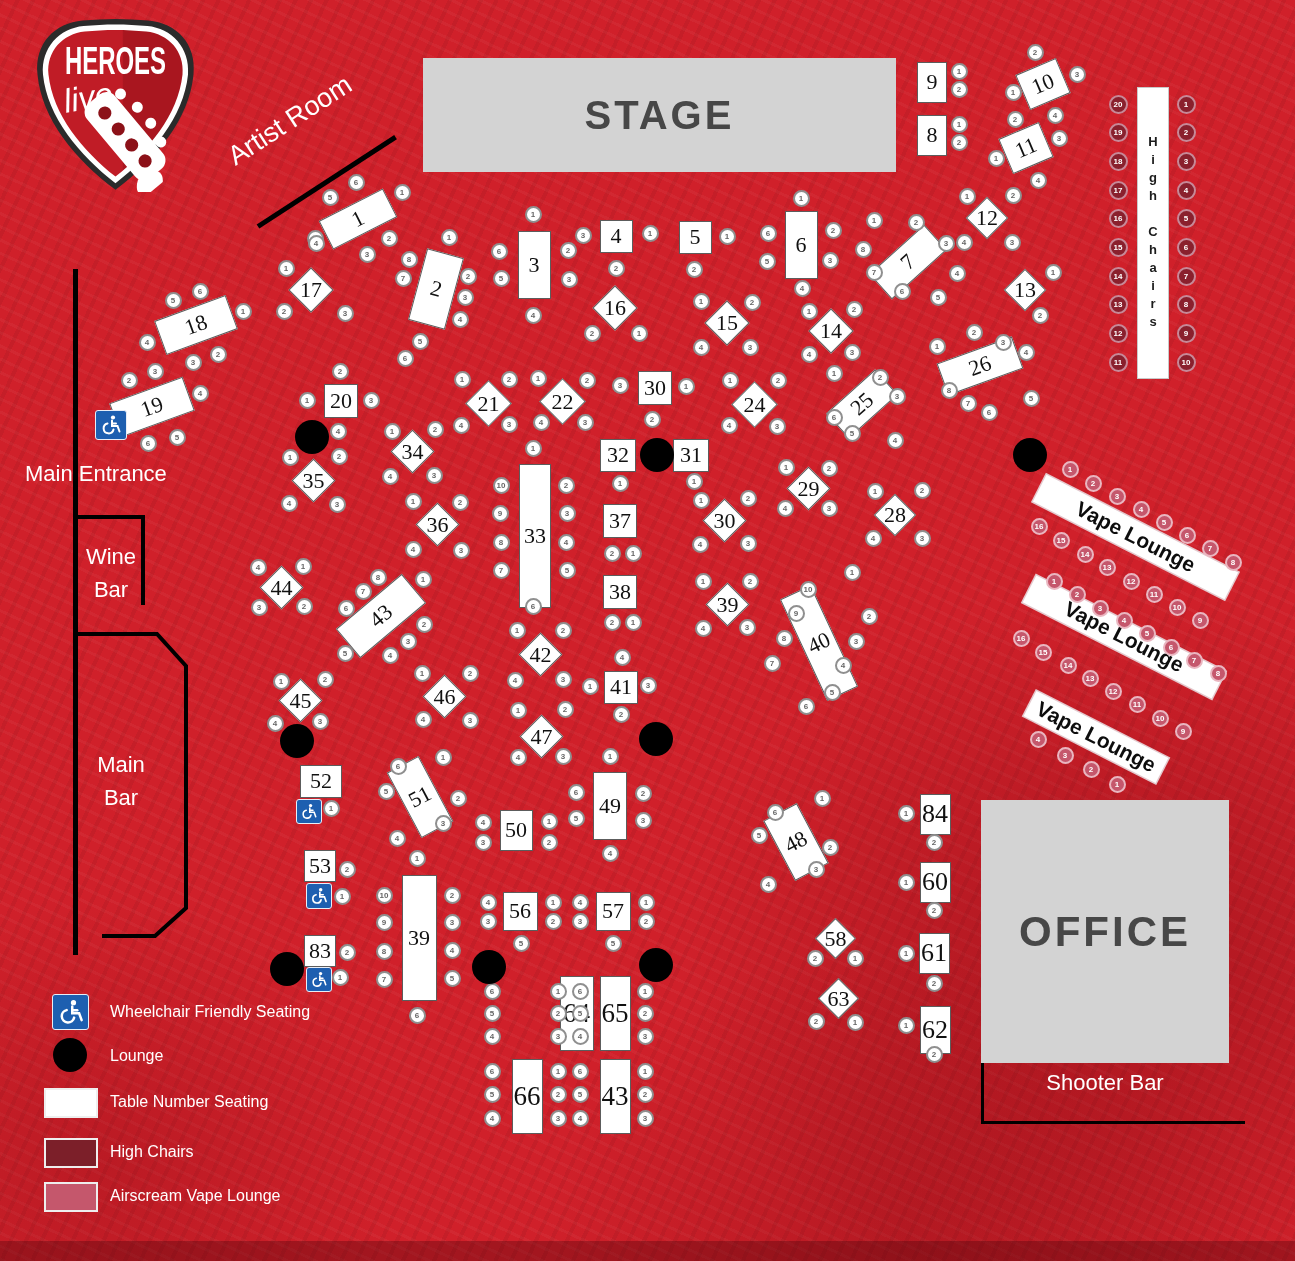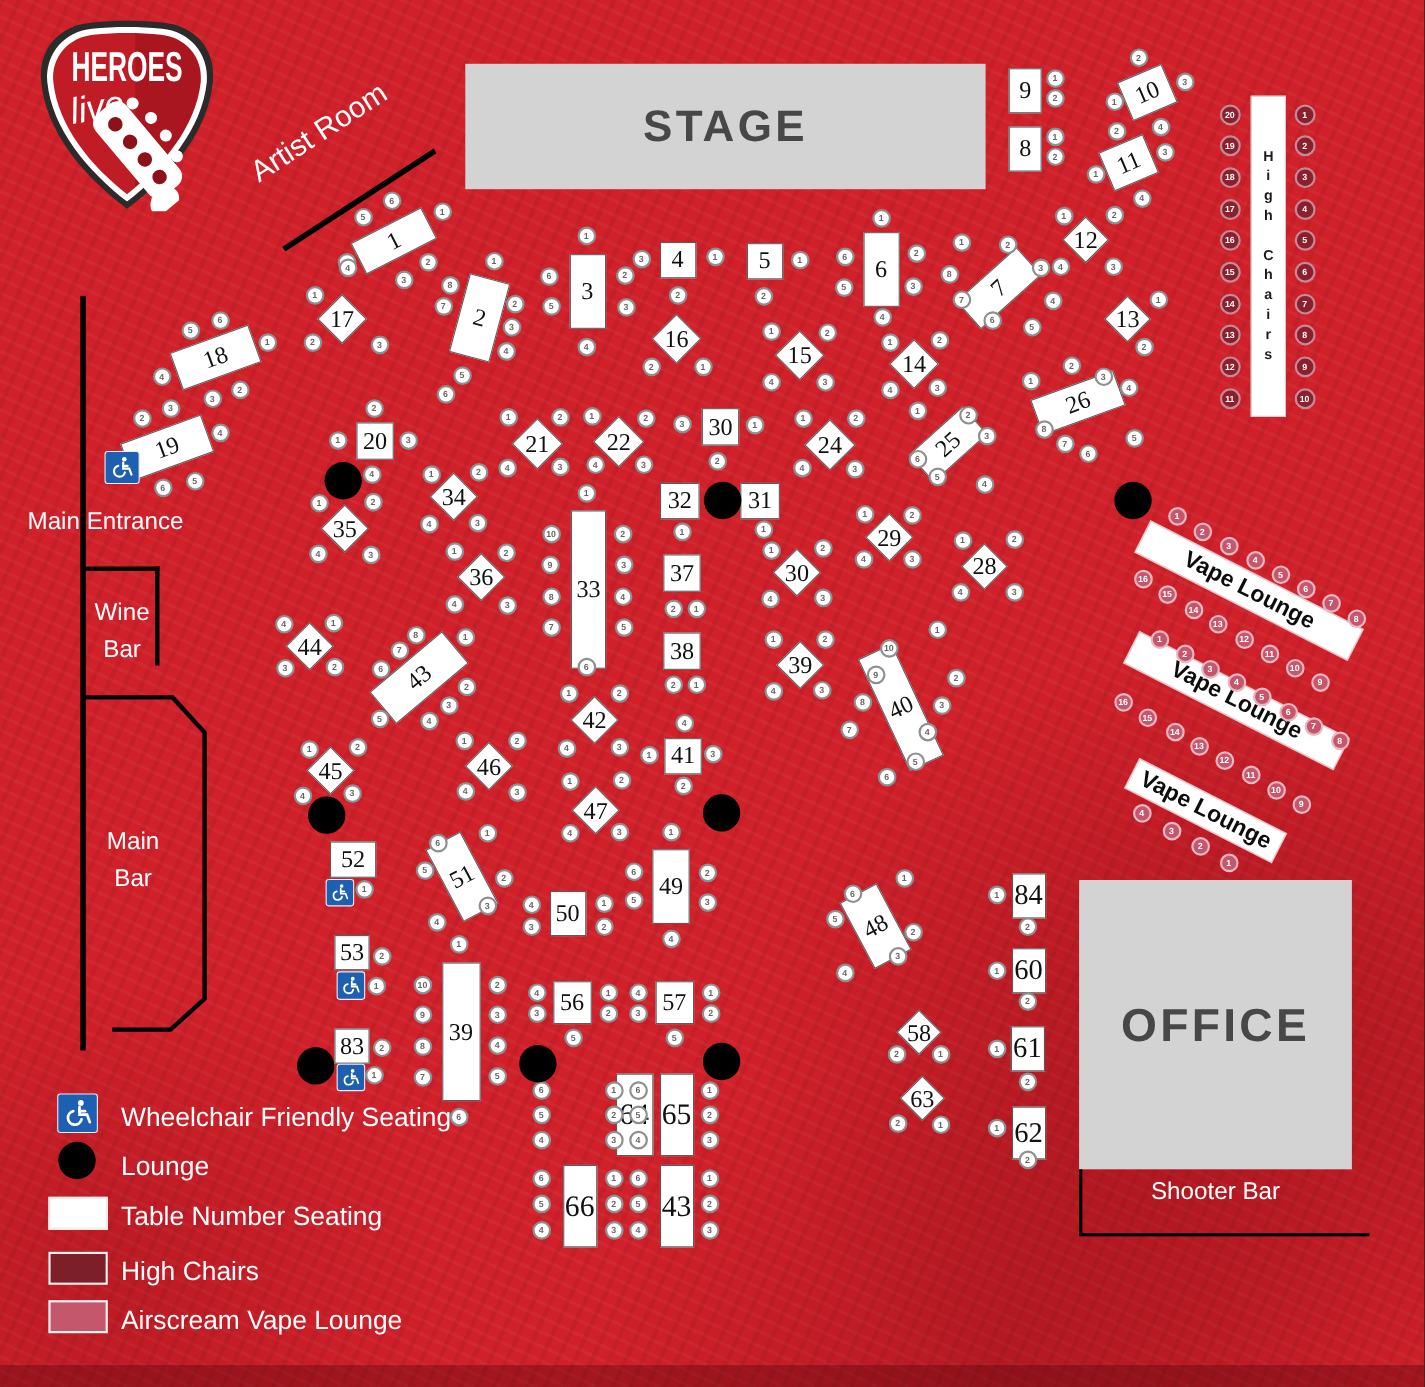--- a/index.html
+++ b/index.html
@@ -25,21 +25,21 @@
   .table .tnum{font-family:"Liberation Serif",serif;color:#111;line-height:1;}
   .seat{position:absolute;width:17px;height:17px;border-radius:50%;background:#fff;border:2px solid #8f8f8f;box-sizing:border-box;display:flex;align-items:center;justify-content:center;font-size:8px;font-weight:bold;color:#666;}
   .pillar{position:absolute;border-radius:50%;background:#000;}
   .wc{position:absolute;background:#1d5fb0;border:1px solid #e8eef7;border-radius:3px;display:flex;align-items:center;justify-content:center;}
   .hc-strip{position:absolute;background:#fff;border:1px solid #c9c9c9;display:flex;align-items:center;justify-content:center;}
   .hc-strip span{writing-mode:vertical-lr;text-orientation:upright;letter-spacing:3px;font-weight:bold;font-size:13px;color:#1c1c1c;}
   .hc-seat{position:absolute;width:19px;height:19px;border-radius:50%;background:#8a202d;border:2px solid #c78998;box-sizing:border-box;display:flex;align-items:center;justify-content:center;font-size:8px;font-weight:bold;color:#fff;}
   .vape-strip{position:absolute;background:#fff;box-shadow:0 0 0 1.5px #e4c9ce;display:flex;align-items:center;justify-content:center;}
   .vape-strip span{font-weight:bold;font-size:21px;color:#0d0d0d;}
   .vape-seat{position:absolute;width:17px;height:17px;border-radius:50%;background:#c5576c;border:2px solid #eab6c0;box-sizing:border-box;display:flex;align-items:center;justify-content:center;font-size:8px;font-weight:bold;color:#fff;}
-  .legend-row{position:absolute;color:#fff;font-size:24px;}
+  .legend-row{position:absolute;color:#fff;font-size:16px;}
   .legend-swatch{position:absolute;box-sizing:border-box;}
   svg text{font-family:"Liberation Sans",sans-serif;}
 </style>
 </head>
 <body>
 
 <div id="canvas">
 
   <div class="area" style="left:981px;top:800px;width:248px;height:263px;">
     <span class="area-label" style="font-size:42px;">OFFICE</span>

